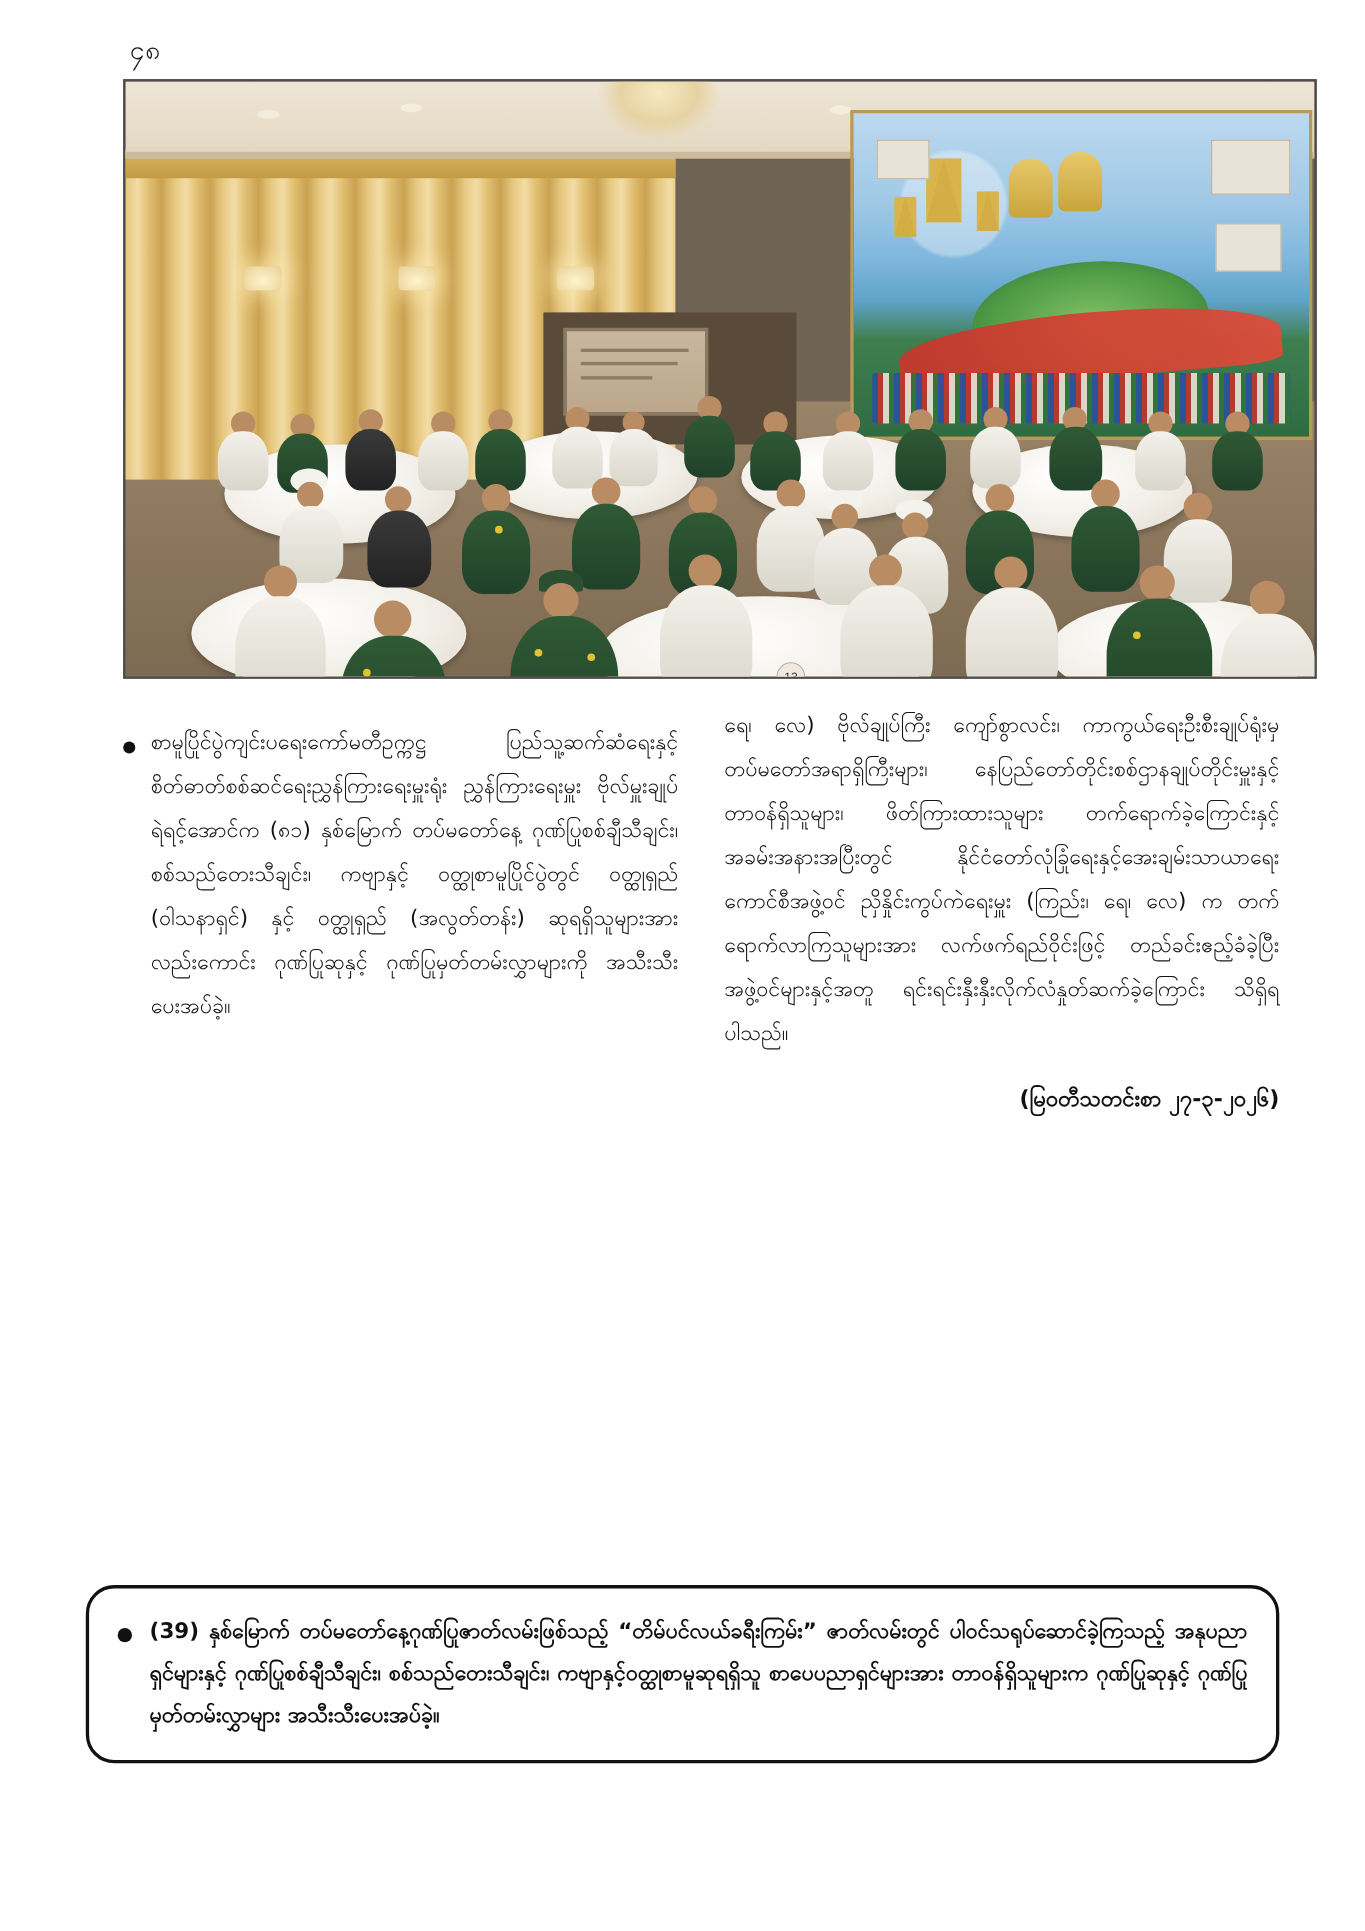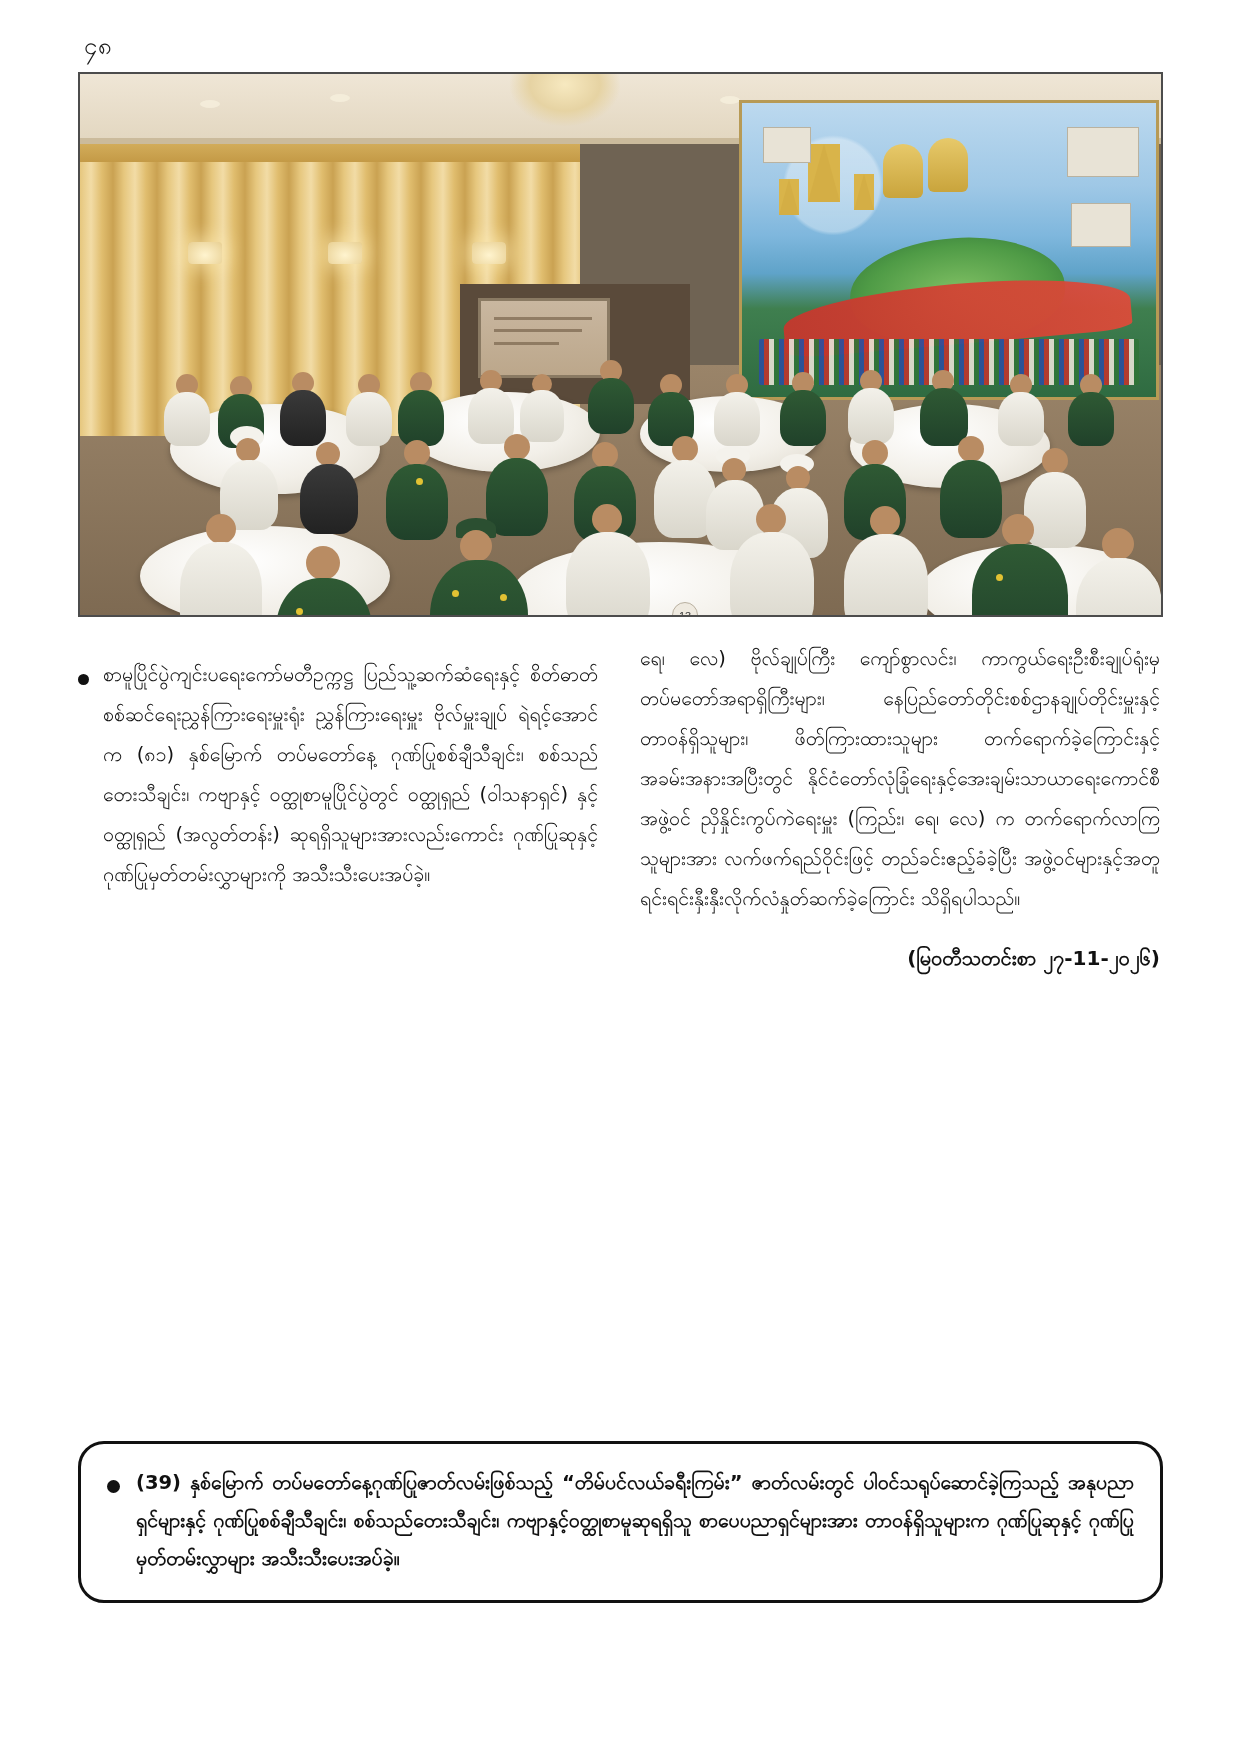--- a/index.html
+++ b/index.html
@@ -12,21 +12,21 @@
     height: 1755px;
     position: relative;
     font-family: "DejaVu Sans", "Liberation Sans", sans-serif;
     color: #111111;
     overflow: hidden;
   }
 
   .page {
     position: absolute;
     inset: 0;
-    padding: 34px 78px 20px 78px;
+    padding: 34px 78px 20px 112px;
   }
 
   
   .page-number {
     font-size: 24px;
     line-height: 1;
     color: #1a1a1a;
     margin: 0 0 14px 6px;
     letter-spacing: 0.5px;
   }
@@ -402,21 +402,21 @@
         <span class="bullet-dot"></span>
         <div class="bullet-body">
           <p class="mm" style="margin:0;">စာမူပြိုင်ပွဲကျင်းပရေးကော်မတီဥက္ကဋ္ဌ ပြည်သူ့ဆက်ဆံရေးနှင့် စိတ်ဓာတ်စစ်ဆင်ရေးညွှန်ကြားရေးမှူးရုံး ညွှန်ကြားရေးမှူး ဗိုလ်မှူးချုပ် ရဲရင့်အောင်က (၈၁) နှစ်မြောက် တပ်မတော်နေ့ ဂုဏ်ပြုစစ်ချီသီချင်း၊ စစ်သည်တေးသီချင်း၊ ကဗျာနှင့် ဝတ္ထုစာမူပြိုင်ပွဲတွင် ဝတ္ထုရှည် (ဝါသနာရှင်) နှင့် ဝတ္ထုရှည် (အလွတ်တန်း) ဆုရရှိသူများအားလည်းကောင်း ဂုဏ်ပြုဆုနှင့် ဂုဏ်ပြုမှတ်တမ်းလွှာများကို အသီးသီးပေးအပ်ခဲ့။</p>
         </div>
       </div>
 
     </div>
 
     <div class="col">
       <p class="mm" style="margin-top:0;">ရေ၊ လေ) ဗိုလ်ချုပ်ကြီး ကျော်စွာလင်း၊ ကာကွယ်ရေးဦးစီးချုပ်ရုံးမှ တပ်မတော်အရာရှိကြီးများ၊ နေပြည်တော်တိုင်းစစ်ဌာနချုပ်တိုင်းမှူးနှင့် တာဝန်ရှိသူများ၊ ဖိတ်ကြားထားသူများ တက်ရောက်ခဲ့ကြောင်းနှင့် အခမ်းအနားအပြီးတွင် နိုင်ငံတော်လုံခြုံရေးနှင့်အေးချမ်းသာယာရေးကောင်စီအဖွဲ့ဝင် ညှိနှိုင်းကွပ်ကဲရေးမှူး (ကြည်း၊ ရေ၊ လေ) က တက်ရောက်လာကြသူများအား လက်ဖက်ရည်ဝိုင်းဖြင့် တည်ခင်းဧည့်ခံခဲ့ပြီး အဖွဲ့ဝင်များနှင့်အတူ ရင်းရင်းနှီးနှီးလိုက်လံနှုတ်ဆက်ခဲ့ကြောင်း သိရှိရပါသည်။</p>
-      <div class="source-line">(မြဝတီသတင်းစာ ၂၇-11-၂၀၂၆)</div>
+      <div class="source-line">(မြဝတီသတင်းစာ ၂၇-၃-၂၀၂၆)</div>
     </div>
   </div>
 
   <div class="caption-box">
     <span class="caption-dot"></span>
     <div class="caption-text">(39) နှစ်မြောက် တပ်မတော်နေ့ဂုဏ်ပြုဇာတ်လမ်းဖြစ်သည့် “တိမ်ပင်လယ်ခရီးကြမ်း” ဇာတ်လမ်းတွင် ပါဝင်သရုပ်ဆောင်ခဲ့ကြသည့် အနုပညာရှင်များနှင့် ဂုဏ်ပြုစစ်ချီသီချင်း၊ စစ်သည်တေးသီချင်း၊ ကဗျာနှင့်ဝတ္ထုစာမူဆုရရှိသူ စာပေပညာရှင်များအား တာဝန်ရှိသူများက ဂုဏ်ပြုဆုနှင့် ဂုဏ်ပြုမှတ်တမ်းလွှာများ အသီးသီးပေးအပ်ခဲ့။</div>
   </div>
 
 </div>
 

